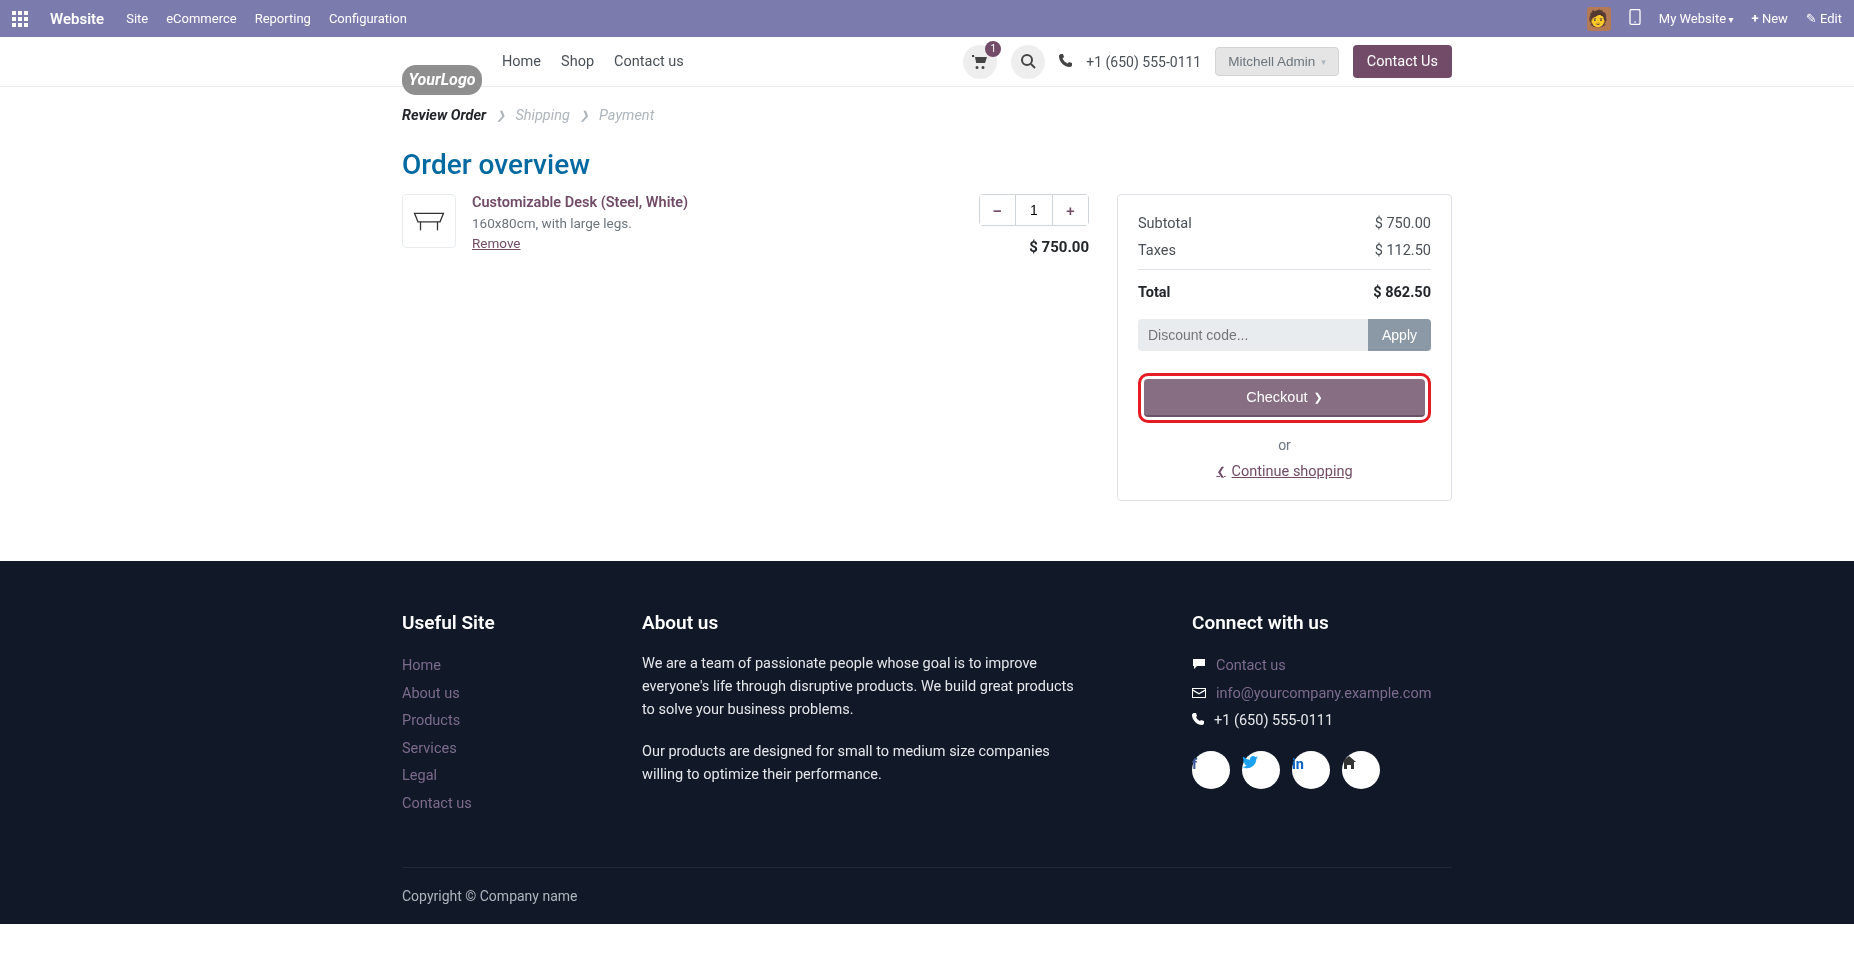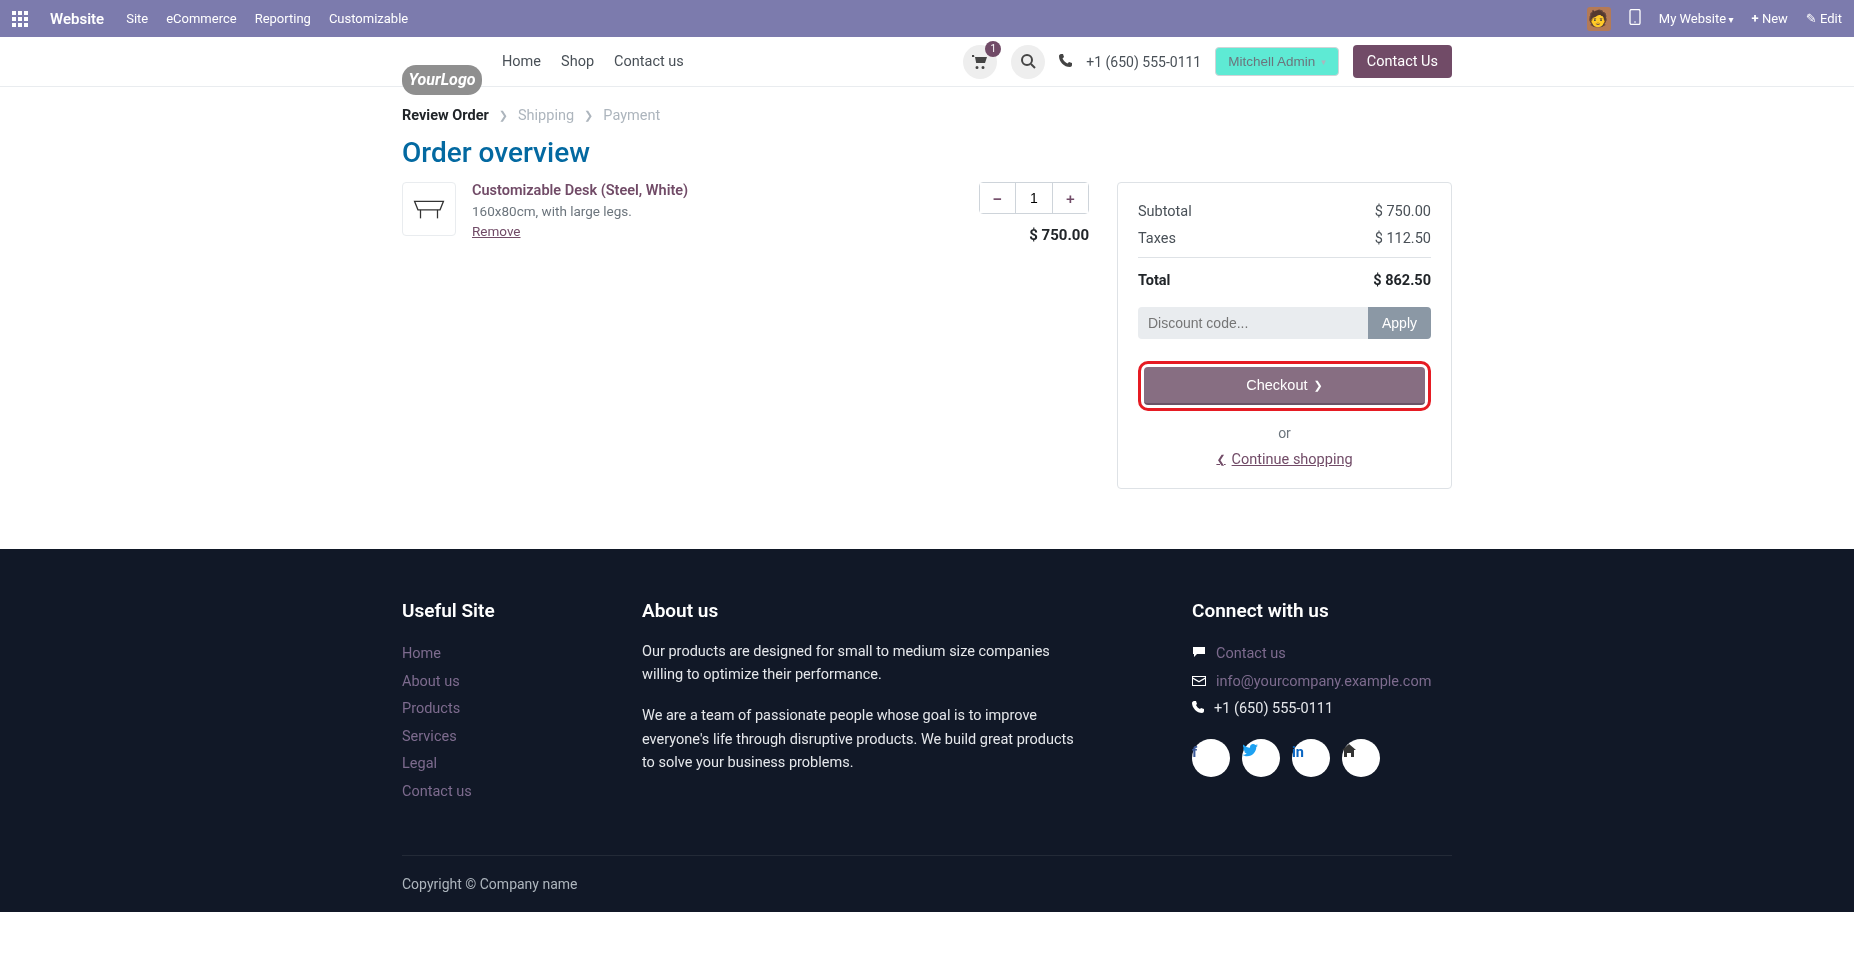--- a/index.html
+++ b/index.html
@@ -20,27 +20,27 @@
 .header { background:#fff; border-bottom:1px solid #e9ecef; }
 .header-inner { max-width: 1050px; margin:0 auto; height:49px; display:flex; align-items:center; justify-content:space-between; }
 .header-left { display:flex; align-items:center; gap:20px; }
 .logo { width:80px; height:30px; background:#8f8f8f; border-radius:14px; display:flex; align-items:center; justify-content:center; color:#fff; font-style:italic; font-weight:bold; font-size:16px;margin-top:36px; }
 .navlinks { display:flex; gap:20px; }
 .navlinks a { color:#495057; text-decoration:none; font-size:14.5px; }
 .header-right { display:flex; align-items:center; gap:14px; }
 .iconcircle { width:34px; height:34px; border-radius:50%; background:#eee; display:flex; align-items:center; justify-content:center; color:#444; position:relative; }
 .cartbadge { position:absolute; top:-4px; right:-4px; background:#714B67; color:#fff; border-radius:50%; width:16px; height:16px; font-size:10px; display:flex; align-items:center; justify-content:center; }
 .phone-text { color:#495057; font-size:14px; }
-.btn-outline { padding:6px 12px; background:#5eead4; border:1px solid #d1d4d7; border-radius:4px; color:#6c757d; font-size:13.5px; display:flex; align-items:center; gap:4px; }
+.btn-outline { padding:6px 12px; background:#e5e5e5; border:1px solid #d1d4d7; border-radius:4px; color:#6c757d; font-size:13.5px; display:flex; align-items:center; gap:4px; }
 .btn-outline:after { content:"\25BE"; font-size:9px; color:#adb5bd; margin-left:2px; }
 .btn-primary { padding:8px 14px; background:#714B67; color:#fff; border-radius:4px; font-size:14.5px; text-decoration:none; }
 
 
 .main { max-width:1050px; margin:0 auto; padding: 20px 0 60px; }
-.breadcrumb { display:flex; align-items:center; gap:10px; margin-bottom: 12px; font-size:14.5px; }
+.breadcrumb { display:flex; align-items:center; gap:10px; margin-bottom: 24px; font-size:14.5px;font-style:italic; }
 .breadcrumb .active { font-weight:700; color:#212529; }
 .breadcrumb .muted { color:#adb5bd; }
 .page-title { font-size:28px; font-weight:500; margin-bottom:13px; color:#0369a1; }
 
 .content-row { display:flex; gap:28px; align-items:flex-start; }
 .cart-col { flex:1; }
 .summary-col { width:335px; border:1px solid #dee2e6; border-radius:4px; padding:20px; }
 
 .lineitem { display:flex; gap:16px; }
 .thumb { width:54px; height:54px; border:1px solid #e9ecef; border-radius:4px; display:flex; align-items:center; justify-content:center; }
@@ -98,21 +98,21 @@
         <span></span>
         <span></span>
         <span></span>
         <span></span>
         <span></span>
       </div>
     <a href="#" class="brand">Website</a>
     <a href="#">Site</a>
     <a href="#">eCommerce</a>
     <a href="#">Reporting</a>
-    <a href="#">Customizable</a>
+    <a href="#">Configuration</a>
   </div>
   <div class="topbar-right">
     <div class="avatar">🧑</div>
     <span class="icon-small">
       <svg width="12" height="16" viewBox="0 0 12 16" fill="none">
           <rect x="1" y="0.5" width="10" height="15" rx="1.5" stroke="#fff" stroke-width="1.3"></rect>
           <circle cx="6" cy="13" r="0.8" fill="#fff"></circle>
         </svg>
     </span>
     <a href="#" class="dropdowncaret">My Website</a>
@@ -233,22 +233,22 @@
       <h3>Useful Site</h3>
       <a href="#">Home</a>
       <a href="#">About us</a>
       <a href="#">Products</a>
       <a href="#">Services</a>
       <a href="#">Legal</a>
       <a href="#">Contact us</a>
     </div>
     <div class="footer-col2">
       <h3>About us</h3>
+      <p>We are a team of passionate people whose goal is to improve everyone's life through disruptive products. We build great products to solve your business problems.</p>
       <p>Our products are designed for small to medium size companies willing to optimize their performance.</p>
-      <p>We are a team of passionate people whose goal is to improve everyone's life through disruptive products. We build great products to solve your business problems.</p>
     </div>
     <div class="footer-col3">
       <h3>Connect with us</h3>
       <div class="footer-contact-row">
         <span>
           <svg width="14" height="12" viewBox="0 0 14 12" fill="#fff">
               <path d="M1 1h12v7H5l-3 3V8H1V1z"></path>
             </svg>
         </span>
         <a href="#">Contact us</a>

